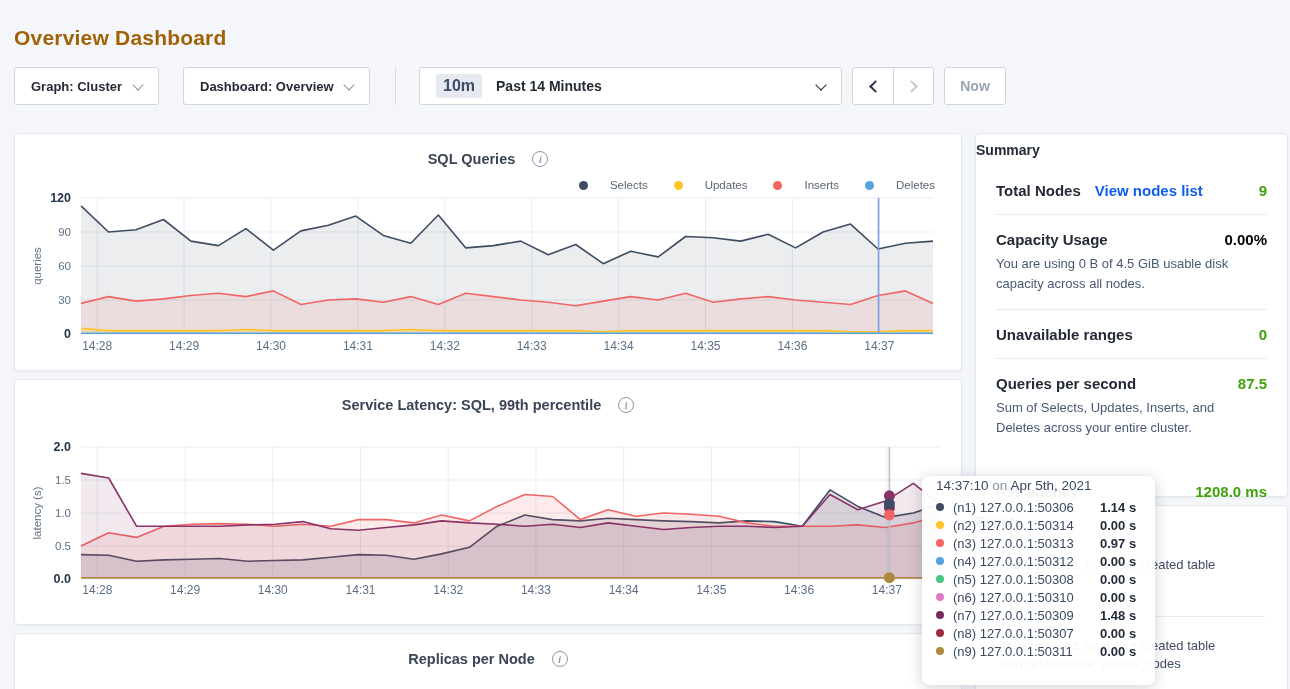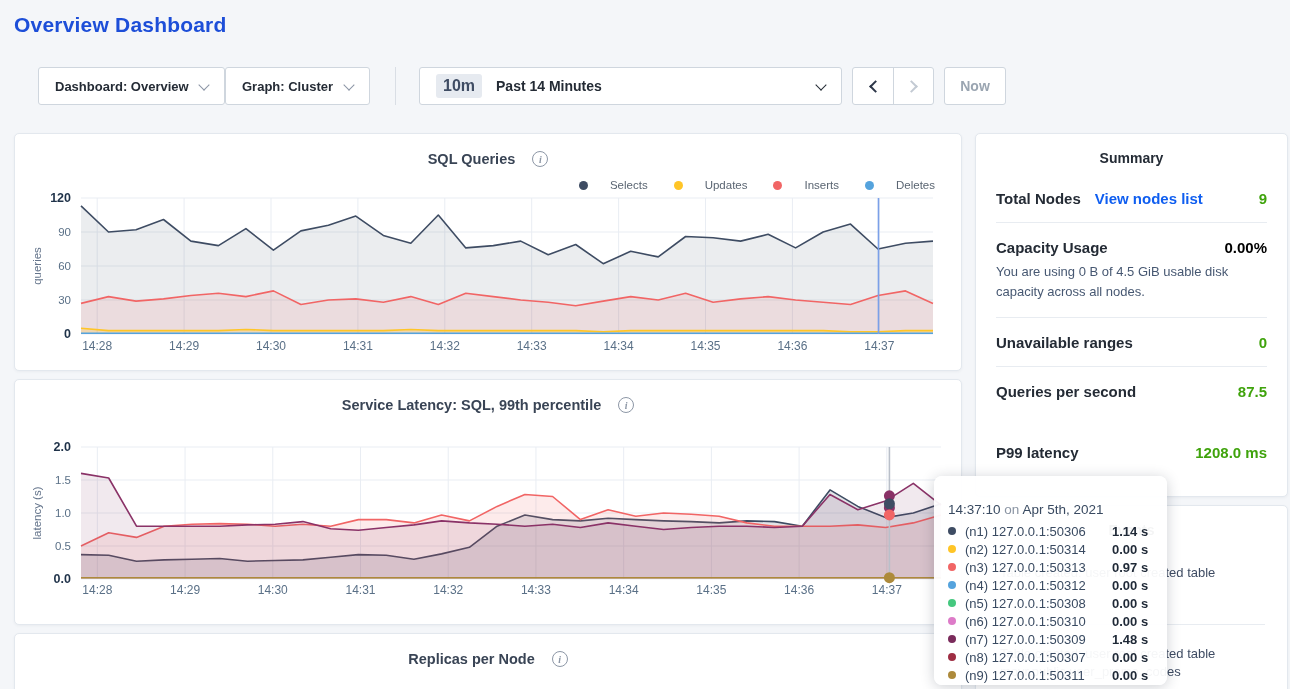--- a/index.html
+++ b/index.html
@@ -1,21 +1,21 @@
 <!DOCTYPE html>
 <html><head>
 <meta charset="utf-8">
 <style>
   * { box-sizing: border-box; margin: 0; padding: 0; }
   html,body { width:1290px; height:689px; overflow:hidden; background:#f4f6f9;
     font-family:"Liberation Sans", sans-serif; color:#242b35; position:relative; }
   .abs { position:absolute; }
 
   
-  #page-title { left:14px; top:13px; font-size:21px; font-weight:700; color:#1d4ed8; letter-spacing:.2px; }
+  #page-title { left:14px; top:26px; font-size:21px; font-weight:700; color:#a16207; letter-spacing:.2px; }
 
   
   .controls { left:14px; top:67px; height:38px; display:flex; align-items:center; }
   .btn { background:#fff; border:1px solid #cfd6de; border-radius:3px; height:38px;
     display:flex; align-items:center; gap:10px; padding:0 16px; font-size:13px; font-weight:700;
     color:#242b35; cursor:pointer; }
   .chev { width:8px; height:8px; border-left:1.6px solid #8b95a5; border-bottom:1.6px solid #8b95a5;
     transform:rotate(-45deg); margin-top:-3px; }
   .chev.dark { border-color:#242b35; }
   .vdivider { width:1px; height:38px; background:#d9dee5; margin:0 23px 0 25px; }
@@ -52,58 +52,58 @@
   .legend-item { display:flex; align-items:center; gap:22px; font-size:11.5px; color:#5a6572; }
   .ldot { width:9px; height:9px; border-radius:50%; }
 
   svg text { font-family:"Liberation Sans", sans-serif; }
   .ytick { fill:#5a7087; font-size:11.5px; }
   .ytick.bold { fill:#1f3249; font-weight:700; font-size:12.5px; }
   .xtick { fill:#5a7087; font-size:12px; }
   .ylab  { fill:#64748b; font-size:11.5px; }
 
   
-  #card-summary .hd, #card-events .hd { text-align:center; font-size:14px; font-weight:700; margin-top:16px; color:#242b35; }
+  #card-summary .hd, #card-events .hd { text-align:left; font-size:14px; font-weight:700; margin-top:8px; color:#242b35; }
   .sum-body { padding:0 20px; }
   .sum-row { display:flex; align-items:baseline; padding-top:16px; }
   .sum-label { font-size:15px; font-weight:700; color:#242b35; }
   .sum-link { font-size:15px; font-weight:700; margin-left:14px; cursor:pointer; }
   .sum-value { margin-left:auto; font-size:15px; font-weight:700; }
   .sum-desc { font-size:13px; color:#475872; line-height:1.55; margin-top:6px; width:98%; }
   .sum-div { border:none; border-top:1px solid #e8ecf1; margin-top:15px; }
   .mt-extra { margin-top:28px; }
 
   
   .ev-body { padding:6px 22px 0 24px; }
   .ev-item { font-size:13px; color:#3f4c63; line-height:18px; margin-top:20px; width:252px; }
   .ev-div { border:none; border-top:1px solid #e8ecf1; margin-top:42px; }
 
   
   #chart-tooltip { position:absolute; left:922px; top:476px; width:233px; height:209px;
     background:rgba(255,255,255,.95); border-radius:8px; box-shadow:0 2px 14px rgba(30,40,60,.22);
-    padding:26px 12px 10px 14px; z-index:50;margin-left:12px; }
+    padding:2px 12px 10px 14px; z-index:50; }
   .tt-head { font-size:13.5px; color:#394a61; margin-bottom:5px; }
   .tt-head .on { color:#8a94a3; }
   .tt-row { display:flex; align-items:center; height:18px; font-size:13px; color:#394a61; }
   .tt-dot { width:8px; height:8px; border-radius:50%; margin-right:9px; flex:none; }
   .tt-label { width:147px; }
   .tt-val { font-weight:700; color:#1f2937; font-size:13px; }
 </style>
 </head>
 <body>
 
 <div class="abs" id="page-title">Overview Dashboard</div>
 
 <div class="abs controls">
+  <div class="btn" id="graph-dd">
+    <span>Graph: Cluster</span>
+    <span class="chev"></span>
+  </div>
   <div class="btn" id="dash-dd" style="margin-left:24px;">
     <span>Dashboard: Overview</span>
-    <span class="chev"></span>
-  </div>
-  <div class="btn" id="graph-dd">
-    <span>Graph: Cluster</span>
     <span class="chev"></span>
   </div>
   <div class="vdivider"></div>
   <div class="btn" id="time-dd">
     <span class="badge-10m">10m</span>
     <span class="range">Past 14 Minutes</span>
     <span class="spacer"></span>
     <span class="chev dark"></span>
   </div>
   <div class="arrow-group">
@@ -262,20 +262,21 @@
     <hr class="sum-div">
     <div class="sum-row">
       <span class="sum-label">Unavailable ranges</span>
       <span class="sum-value" style="color: rgb(63, 163, 12);">0</span>
     </div>
     <hr class="sum-div">
     <div class="sum-row">
       <span class="sum-label">Queries per second</span>
       <span class="sum-value" style="color: rgb(63, 163, 12);">87.5</span>
     </div>
+    <div class="sum-desc">Sum of Selects, Updates, Inserts, and Deletes across your entire cluster.</div>
     <div class="sum-row mt-extra">
       <span class="sum-label">P99 latency</span>
       <span class="sum-value" style="color: rgb(63, 163, 12);">1208.0 ms</span>
     </div>
   </div>
 </div>
 
 <div class="card" id="card-events">
   <div class="hd">Events</div>
   <div class="ev-body">

